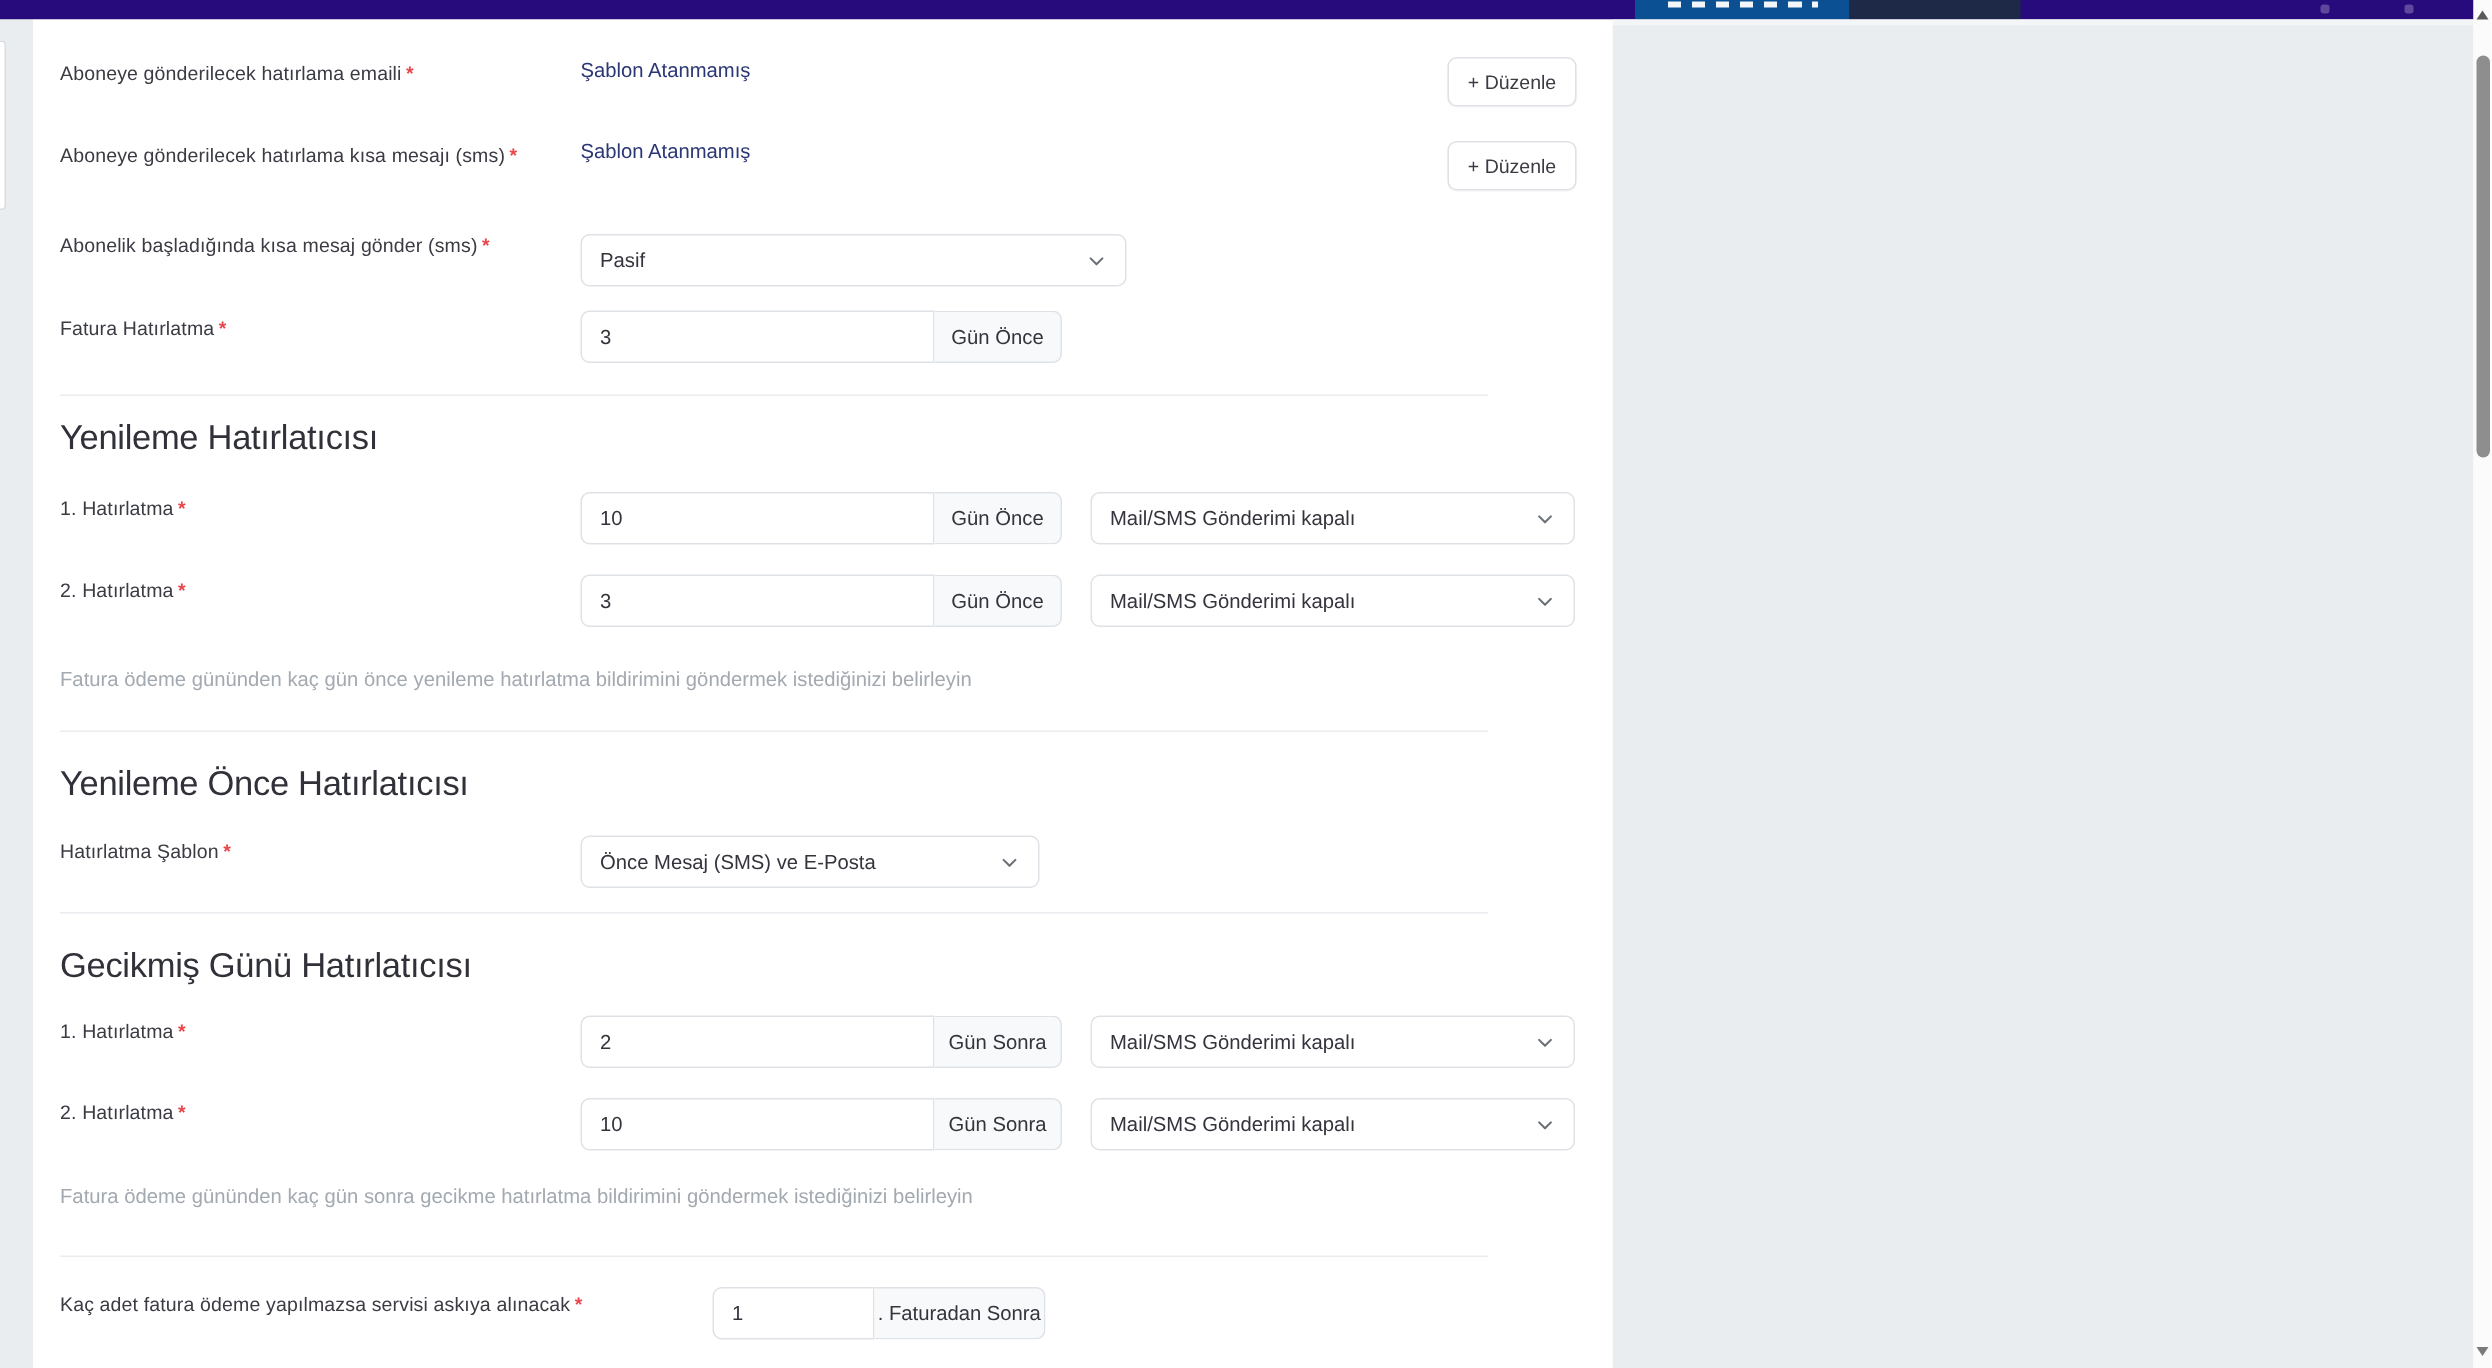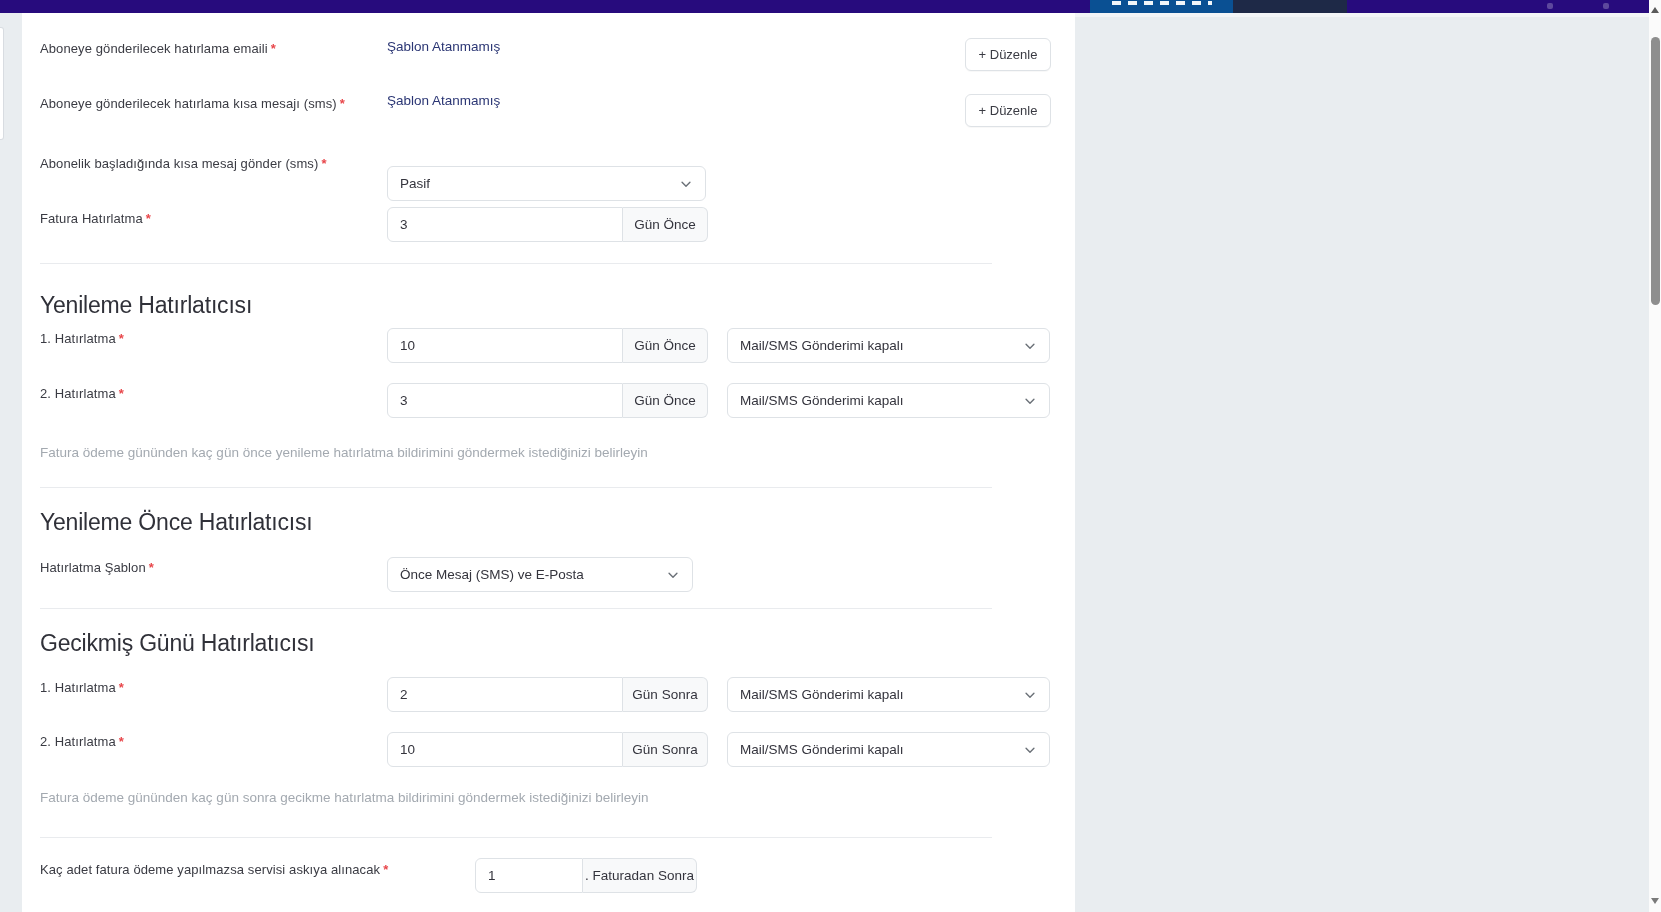--- a/index.html
+++ b/index.html
@@ -78,40 +78,40 @@
 
 <div class="lbl" style="top:96px">
   <span>Aboneye gönderilecek hatırlama kısa mesajı (sms)</span><span class="req">*</span>
 </div>
 <div class="link-val" style="top:93px">Şablon Atanmamış</div>
 <button class="btn" style="top:94px">+ Düzenle</button>
 
 <div class="lbl" style="top:156px">
   <span>Abonelik başladığında kısa mesaj gönder (sms)</span><span class="req">*</span>
 </div>
-<div class="select" style="left:387px; top:166px; width:319px">
+<div class="select" style="left:387px; top:156px; width:364px">
   <span class="txt">Pasif</span>
   <span class="chev">
     <svg width="14" height="14" viewBox="0 0 16 16">
         <path d="M3.5 6l4.5 4.5L12.5 6" stroke="#6a7077" stroke-width="1.6" fill="none" stroke-linecap="round" stroke-linejoin="round"></path>
       </svg>
   </span>
 </div>
 
 <div class="lbl" style="top:211px">
   <span>Fatura Hatırlatma</span><span class="req">*</span>
 </div>
 <div class="igroup" style="left:387px; top:207px; width:321px">
   <input style="width: 236px; flex: 0 0 auto;" value="3">
   <span class="addon" style="width:85px">Gün Önce</span>
 </div>
 
 <div class="divider" style="top:263px"></div>
 
-<div class="heading" style="top:292px">Yenileme Hatırlatıcısı</div>
+<div class="heading" style="top:278px">Yenileme Hatırlatıcısı</div>
 
 <div class="lbl" style="top:331px">
   <span>1. Hatırlatma</span><span class="req">*</span>
 </div>
 <div class="igroup" style="left:387px; top:328px; width:321px">
   <input style="width: 236px; flex: 0 0 auto;" value="10">
   <span class="addon" style="width:85px">Gün Önce</span>
 </div>
 <div class="select" style="left:727px; top:328px; width:323px">
   <span class="txt">Mail/SMS Gönderimi kapalı</span>

